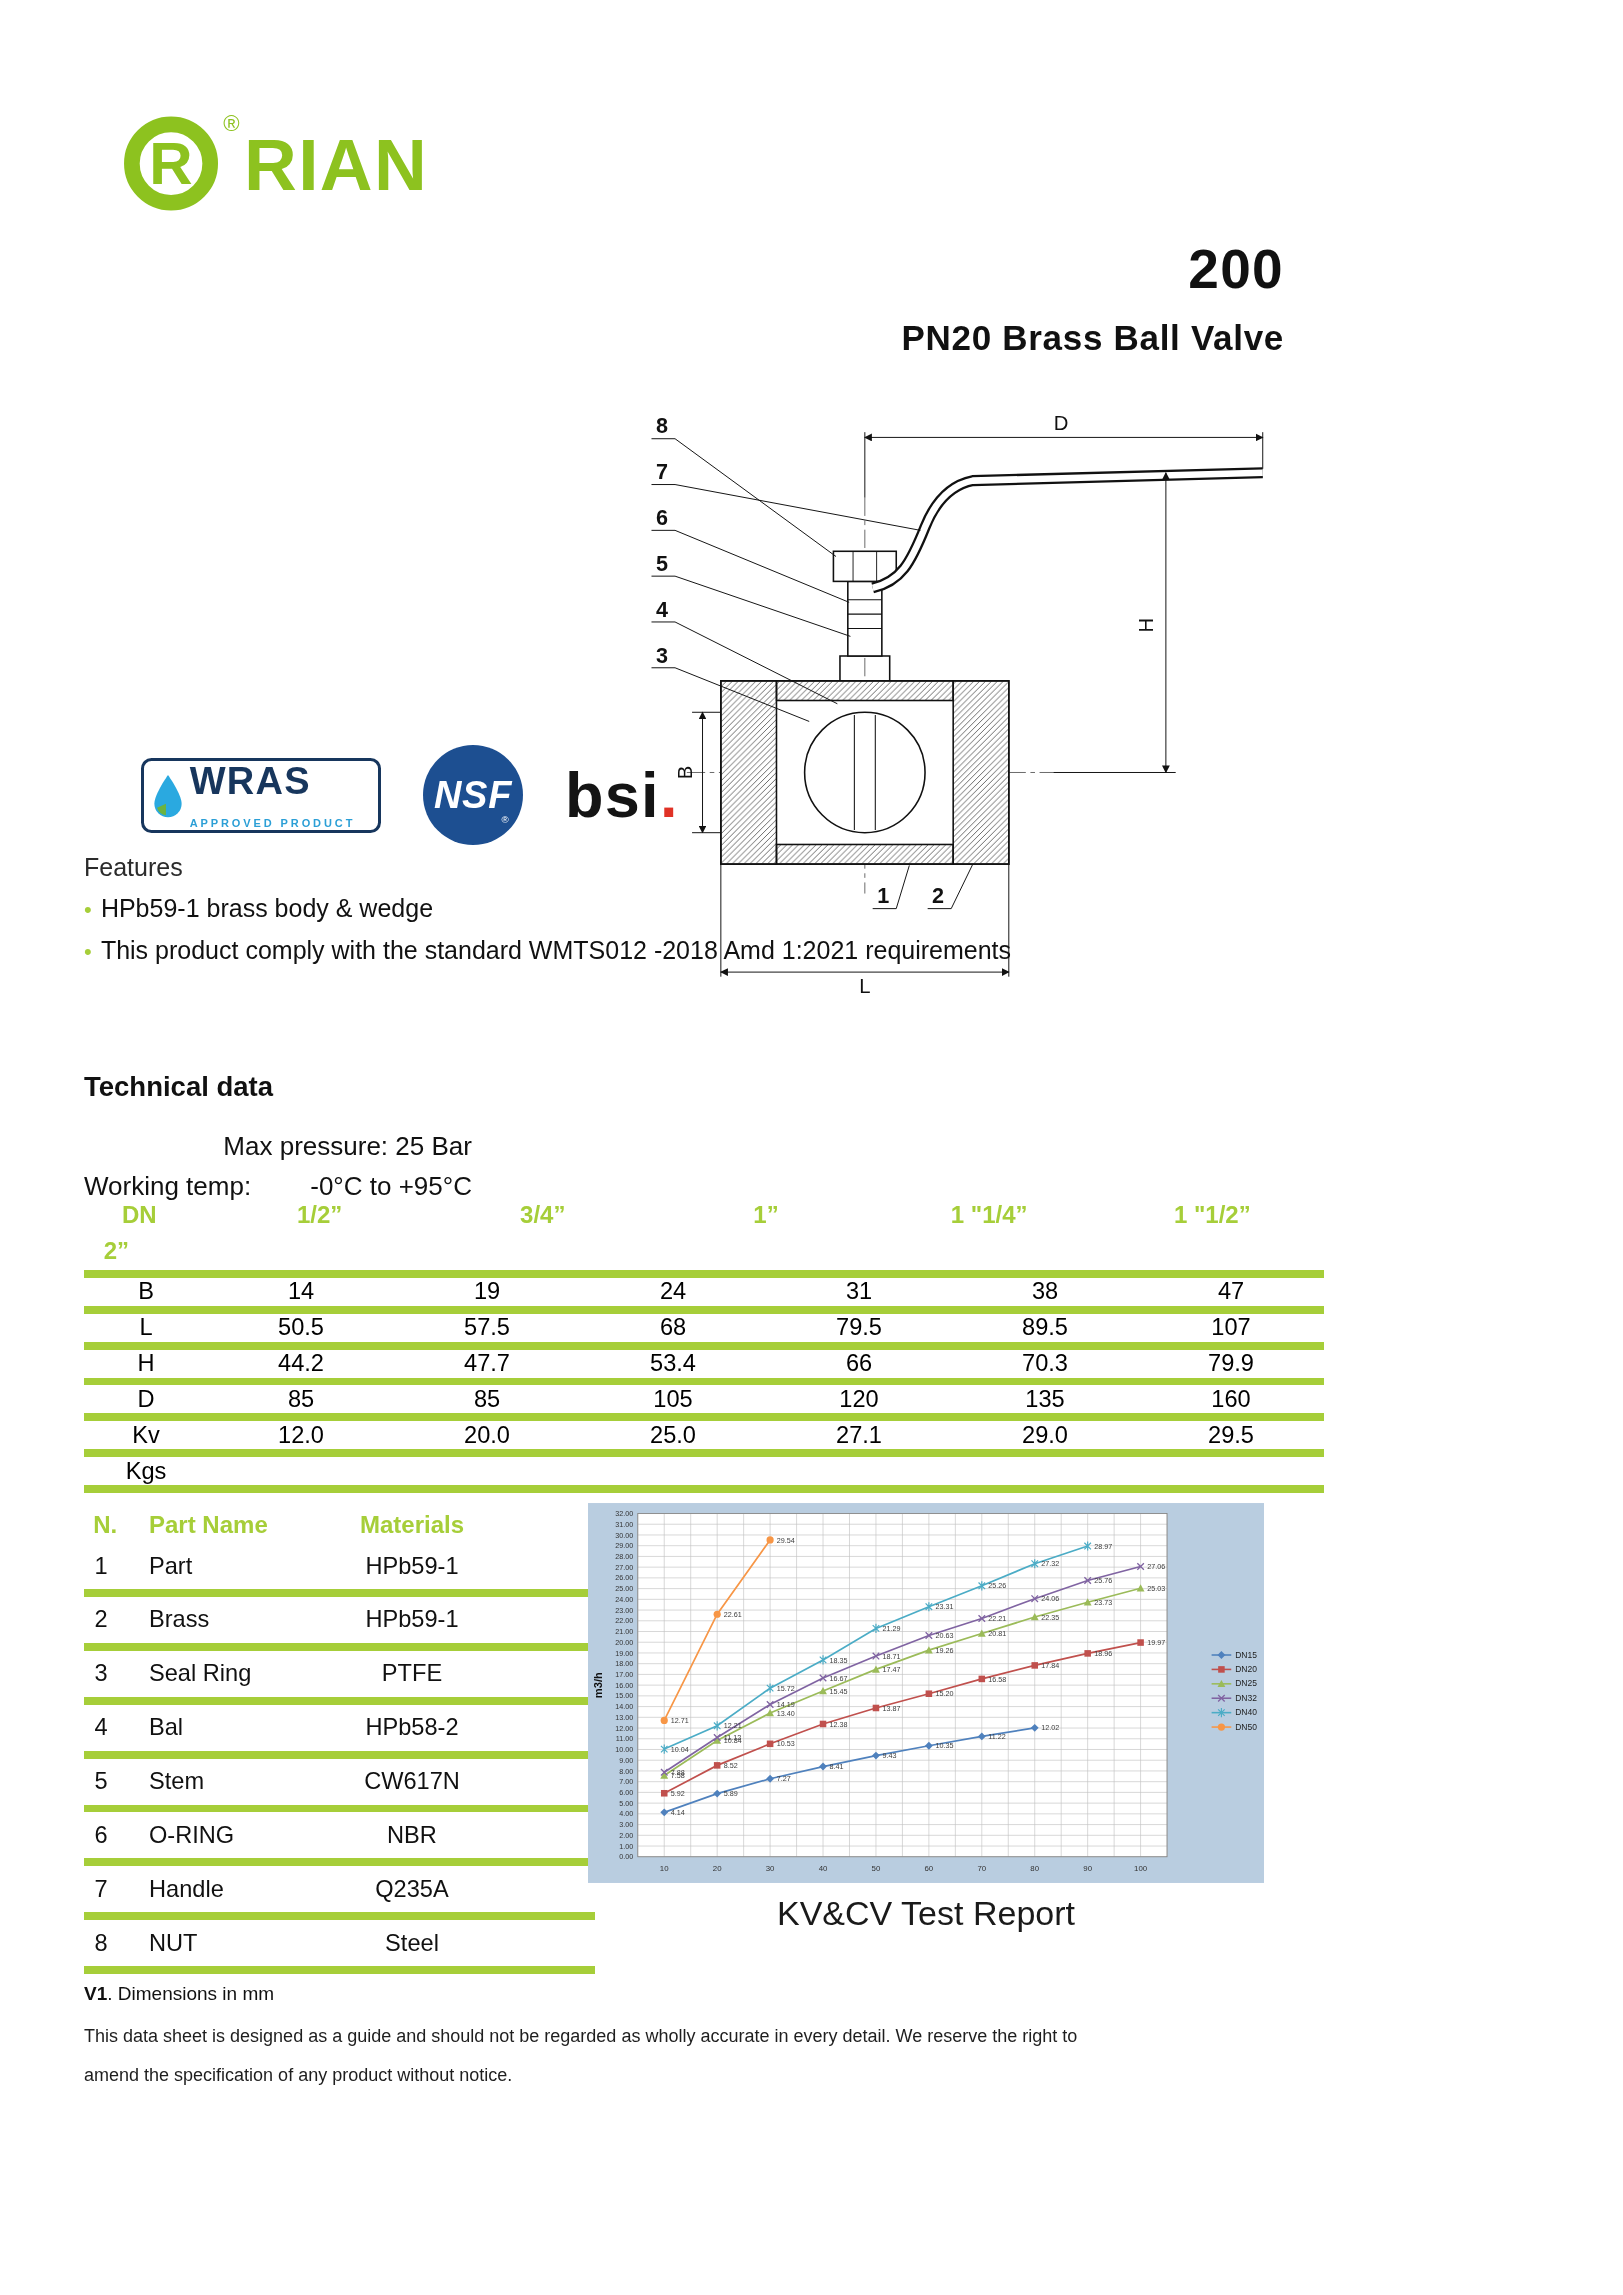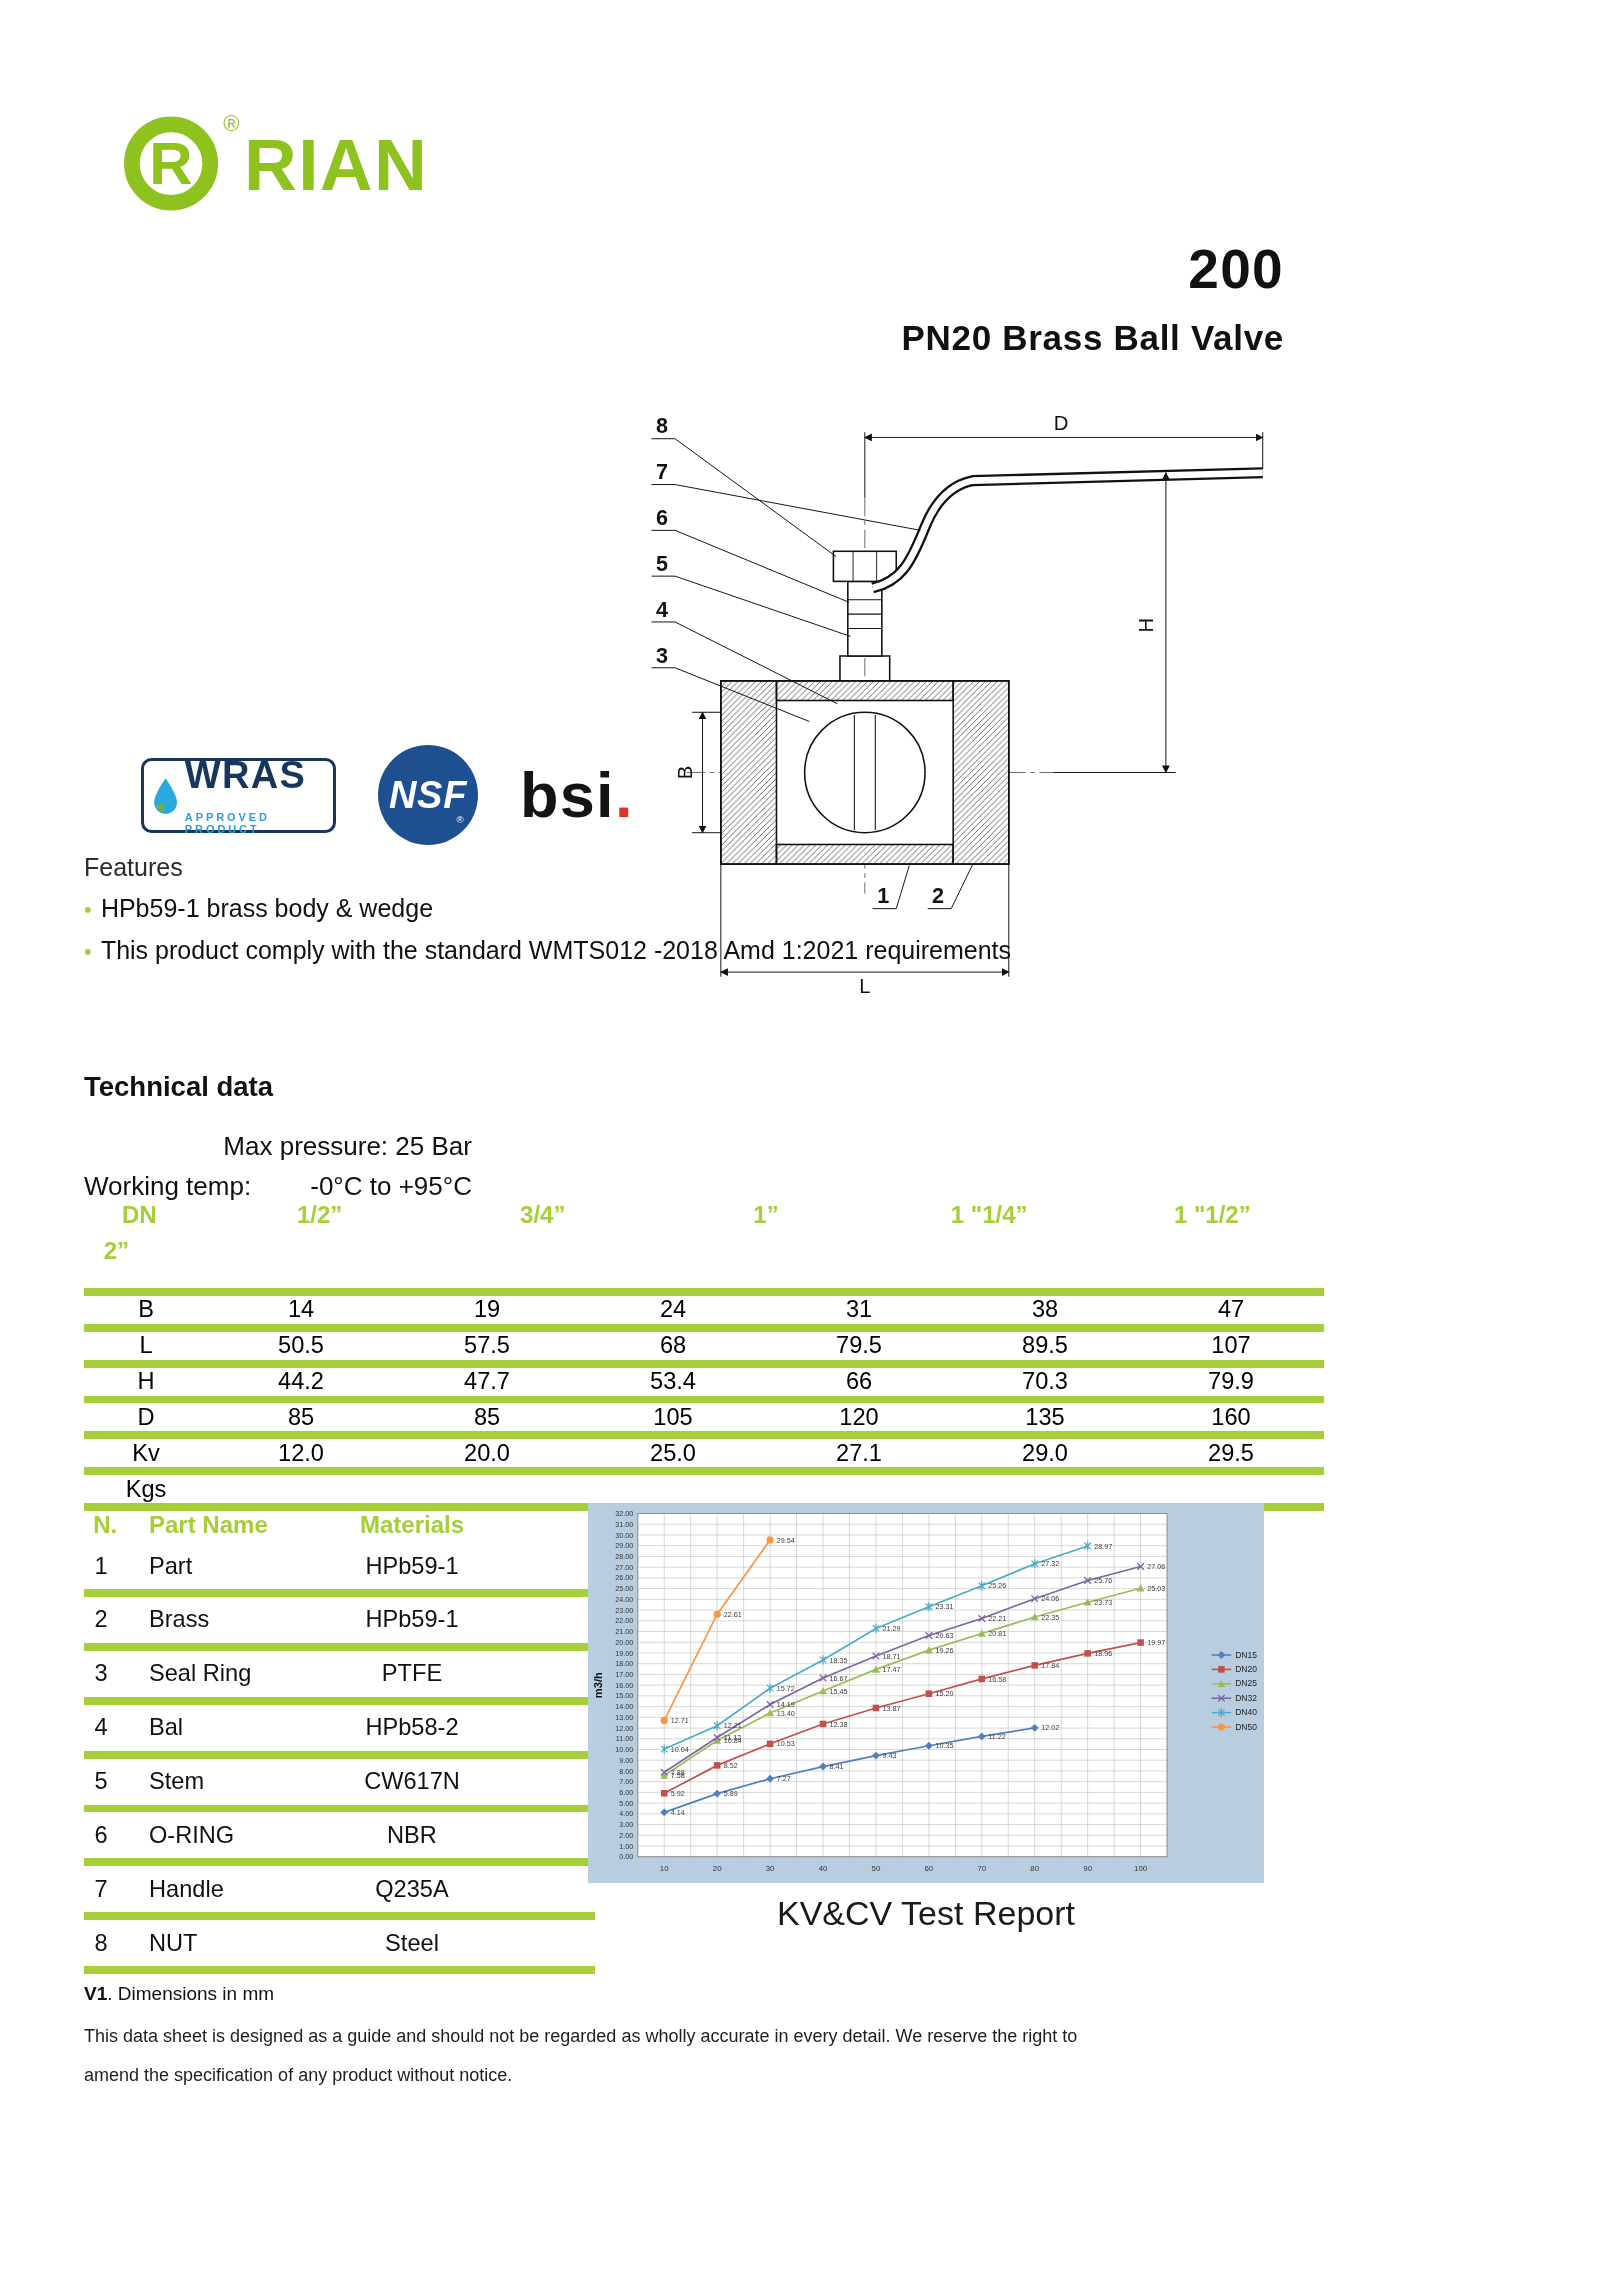--- a/index.html
+++ b/index.html
@@ -12,21 +12,21 @@
 
   
   .logo-svg { left:105px; top:97px; }
   .title-block { right:340px; top:237px; text-align:right; }
   .model-no { font-size:55px; font-weight:900; color:#111; letter-spacing:1.3px; }
   .product-title { font-size:35px; font-weight:800; color:#111; margin-top:17px; letter-spacing:0.7px; }
 
   
   .certs { left:141px; top:745px; display:flex; align-items:center; gap:42px; }
   .wras-box {
-    width:195px; height:75px; border:3.3px solid #17365d; border-radius:10.5px;
+    width:240px; height:75px; border:3.3px solid #17365d; border-radius:10.5px;
     display:flex; align-items:center; padding:5.2px 9.2px; background:#fff;
   }
   .wras-text { margin-left:6.5px; }
   .wras-name { font-size:38px; font-weight:bold; color:#17365d; letter-spacing:1.3px; line-height:1; }
   .wras-sub { font-size:11px; font-weight:bold; color:#2b9fd6; letter-spacing:2.9px; margin-top:17px; }
   .nsf-circle {
     width:100px; height:100px; border-radius:50%; background:#1d4f91;
     display:flex; align-items:center; justify-content:center; position:relative;
   }
   .nsf-name { color:#fff; font-size:38px; font-weight:bold; font-style:italic; letter-spacing:0.7px; }
@@ -47,21 +47,21 @@
   .tech-row:first-of-type { margin-top:28px;text-align:right; }
   .tech-label { display:inline-block; width:219px; }
 
   
   .dntable { left:84px; top:1201px; width:1240px; }
   .dnhead { display:grid; grid-template-columns:10% repeat(5,18%); font-size:24px; font-weight:bold; color:#a6ce39; }
   .dnhead .size { text-align:center; }
   .dnhead .c0 { padding-left:38px; }
   .dn-wrapped { display:block; padding-left:0px; margin-left:-18.3px; margin-top:7.9px; font-weight:bold; }
   .gbar { height:7.9px; background:#a6ce39; margin-top:0; }
-  .dnhead-block { padding-bottom:23px; }
+  .dnhead-block { padding-bottom:5px; }
   .dnrow { display:grid; grid-template-columns:10% repeat(6,15%); height:28px; align-items:center; text-align:center; font-size:23.6px; color:#000; }
   .dnrow .c0 { font-size:23.6px; }
 
   
   .parts { left:84px; top:1506px; width:511px; }
   .phead { display:grid; grid-template-columns:65px 191px 144px; height:37px; align-items:center;
            font-size:24px; font-weight:bold; color:#a6ce39; }
   .phead .h-n { padding-left:9.2px; }
   .phead .h-mat { text-align:center; }
   .prow { display:grid; grid-template-columns:65px 191px 144px; height:46px; align-items:center; font-size:23.6px; color:#111; }

